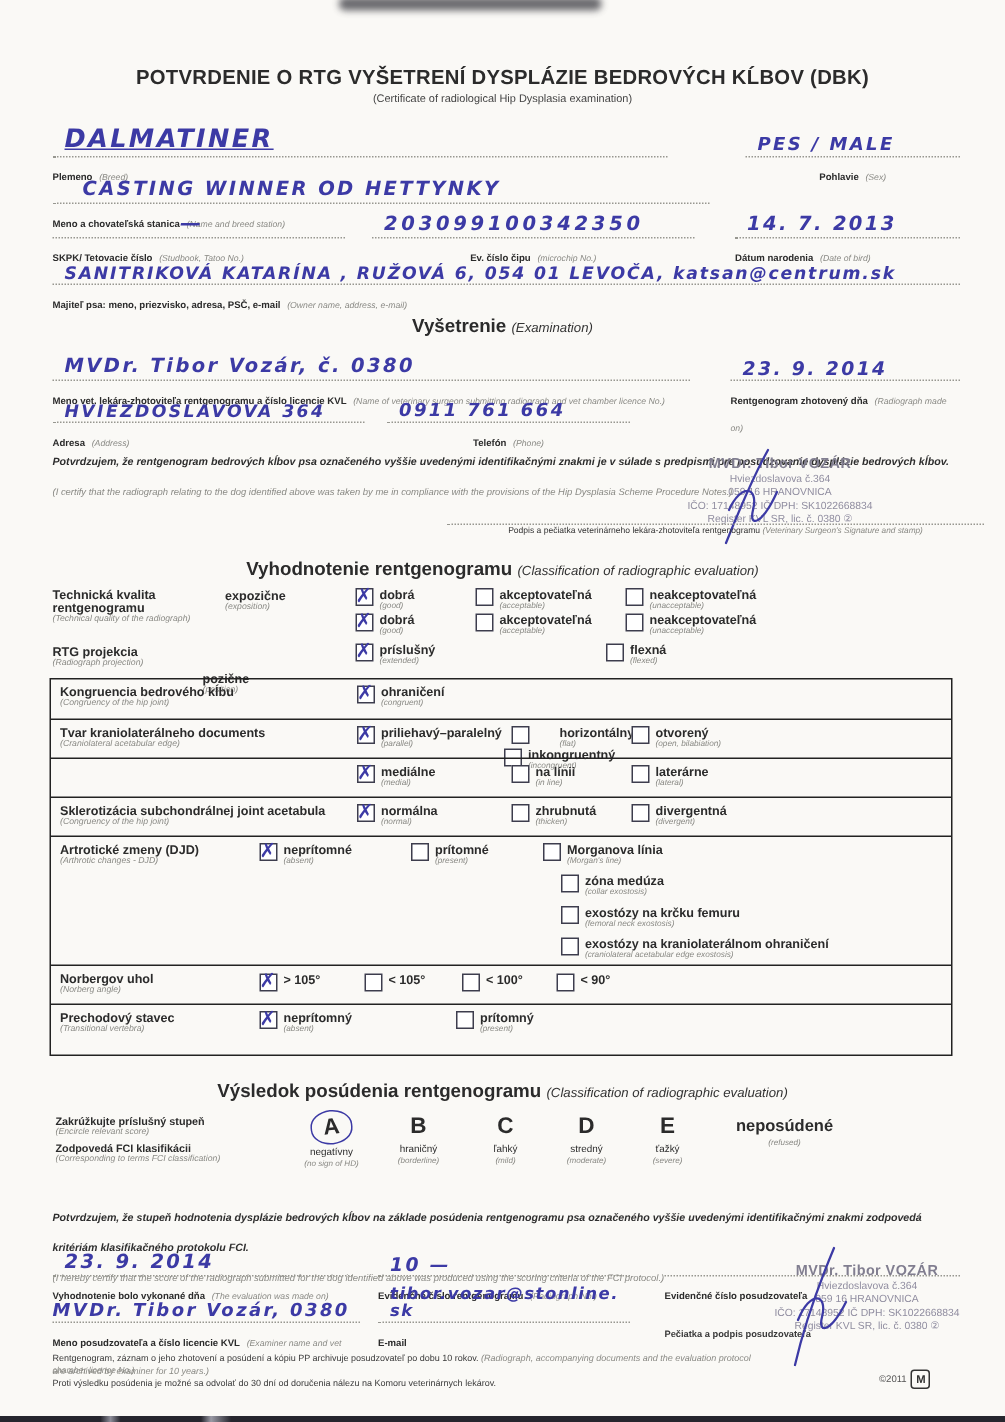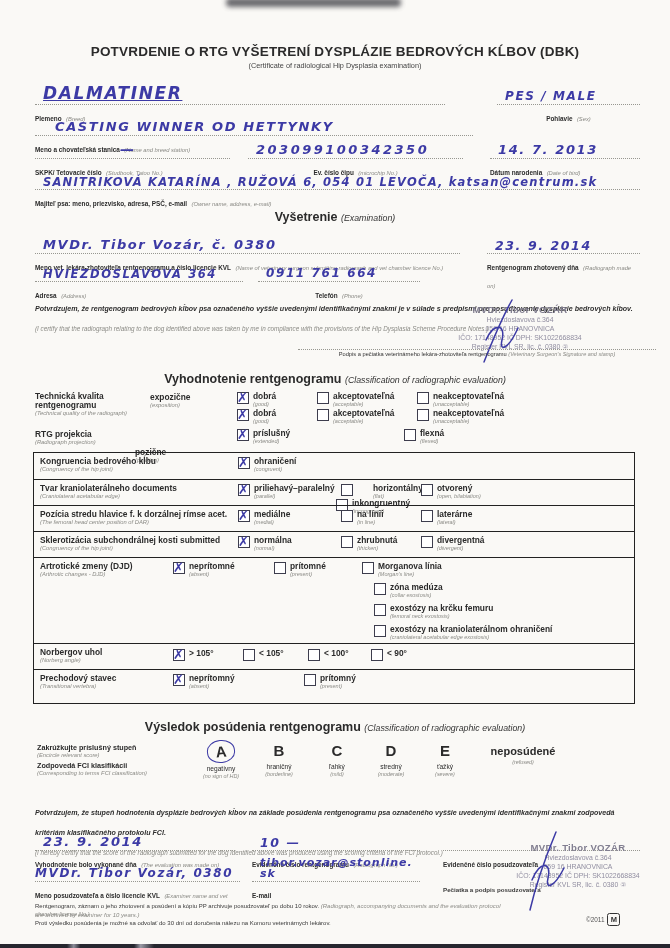--- a/index.html
+++ b/index.html
@@ -338,24 +338,20 @@
           <span class="box">
             <span class="mark"></span>
           </span>
           <span class="ol">
             <b>otvorený</b>
             <i>(open, bilabiation)</i>
           </span>
         </div>
     </div>
     <div class="trow" style="height:26px;">
-      <div class="tl">
-          <b>Pozícia stredu hlavice f. k dorzálnej rímse acet.</b>
-          <i>(The femoral head center position of DAR)</i>
-        </div>
       <div class="opt" style="left:204px;top:4px;">
           <span class="box">
             <span class="mark">✗</span>
           </span>
           <span class="ol">
             <b>mediálne</b>
             <i>(medial)</i>
           </span>
         </div>
       <div class="opt" style="left:307px;top:4px;">
@@ -372,21 +368,21 @@
             <span class="mark"></span>
           </span>
           <span class="ol">
             <b>laterárne</b>
             <i>(lateral)</i>
           </span>
         </div>
     </div>
     <div class="trow" style="height:26px;">
       <div class="tl">
-          <b>Sklerotizácia subchondrálnej kosti submitted</b>
+          <b>Sklerotizácia subchondrálnej joint acetabula</b>
           <i>(Congruency of the hip joint)</i>
         </div>
       <div class="opt" style="left:204px;top:4px;">
           <span class="box">
             <span class="mark">✗</span>
           </span>
           <span class="ol">
             <b>normálna</b>
             <i>(normal)</i>
           </span>

